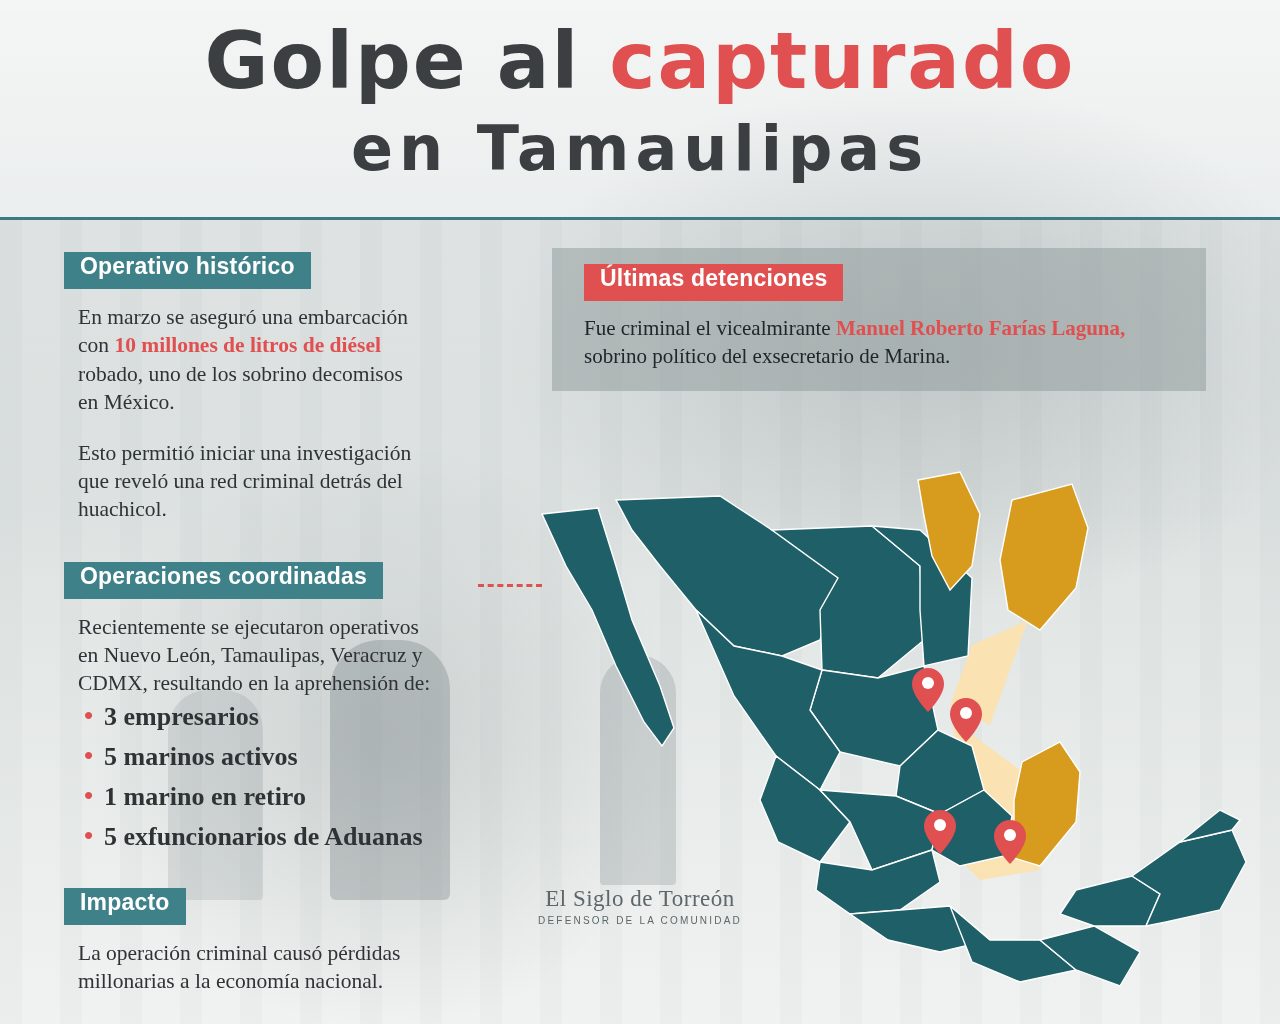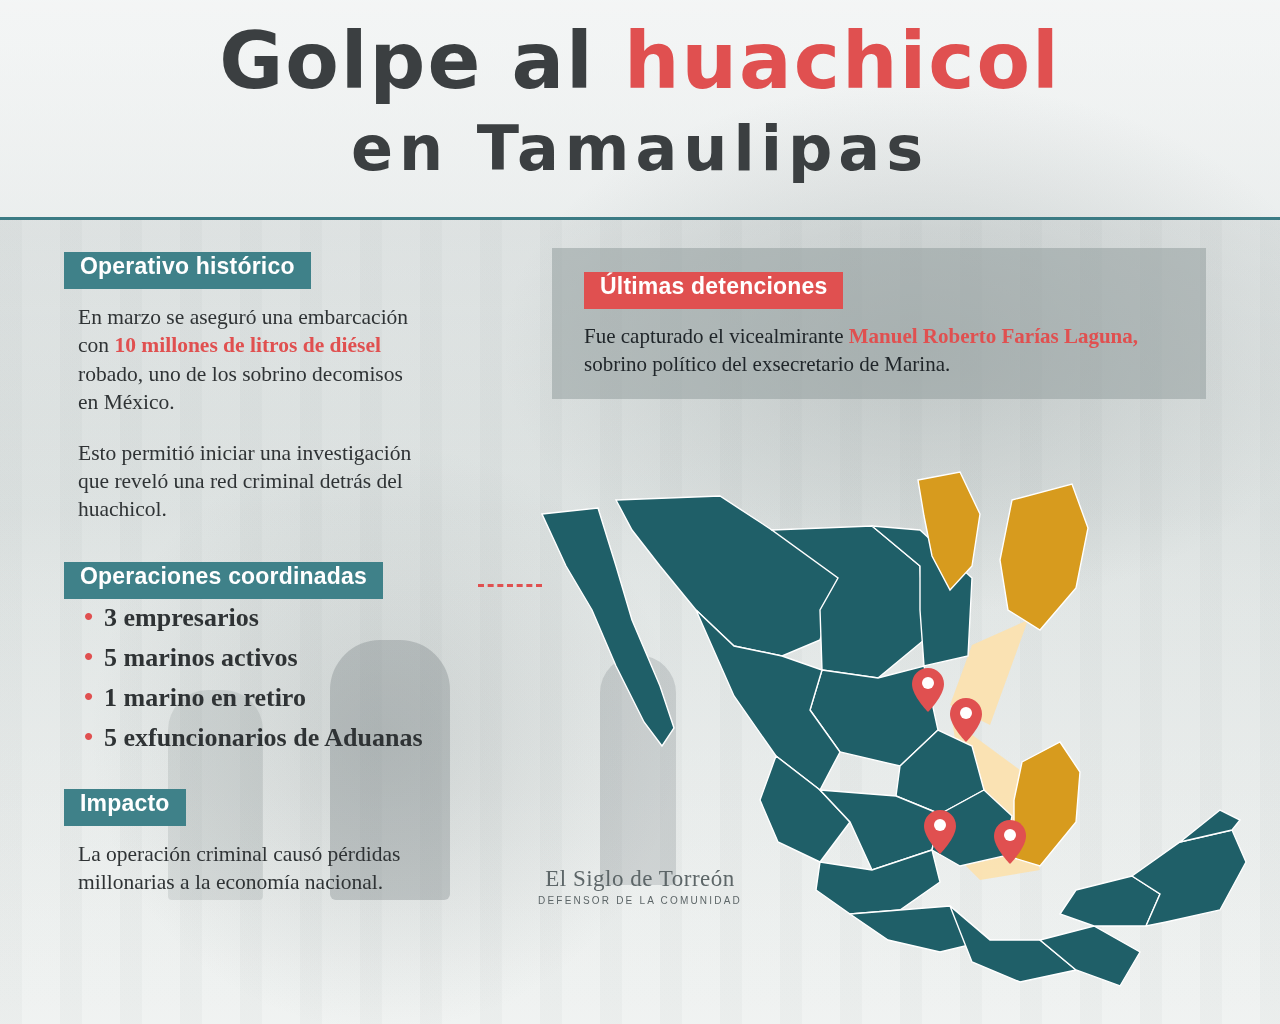--- a/index.html
+++ b/index.html
@@ -148,21 +148,21 @@
   
   .panel {
     position: absolute;
     left: 552px;
     top: 248px;
     width: 654px;
     padding: 14px 18px 20px 18px;
     background: rgba(148,158,158,0.55);
     box-sizing: border-box;
   }
-  .panel .chip { margin-left: 14px; margin-top: 10px;}
+  .panel .chip { margin-left: 14px; margin-top: 2px;}
   .panel-text {
     font-family: "Liberation Serif", serif;
     font-size: 21px;
     line-height: 1.33;
     color: #20262a;
     margin: 14px 14px 0 14px;
   }
   .panel-text .hl { color: #e05050; font-weight: 700; }
 
   
@@ -172,21 +172,21 @@
     top: 470px;
     width: 740px;
     height: 540px;
   }
   .map-wrap svg { display: block; }
 
   
   .watermark {
     position: absolute;
     left: 525px;
-    top: 866px;
+    top: 886px;
     width: 230px;
     text-align: center;
     color: #5d6668;
     pointer-events: none;
   }
   .wm-main {
     font-family: "Liberation Serif", serif;
     font-size: 23px;
     letter-spacing: 0.5px;
   }
@@ -201,53 +201,54 @@
 <body>
 
 <div class="page">
   <div class="backdrop"></div>
   <div class="figure fig1"></div>
   <div class="figure fig2"></div>
   <div class="figure fig3"></div>
 
   <div class="header">
     <div class="title-line title-1">
-      <span>Golpe al </span><span class="accent-word">huachicol</span>
+      <span>Golpe al </span><span class="accent-word">capturado</span>
     </div>
     <div class="title-line title-2">en Tamaulipas</div>
   </div>
 
   <div class="left-col">
 
     <div>
       <div class="chip">Operativo histórico</div>
       <p class="body-text"><span>En marzo se aseguró una embarcación con </span><span class="hl">10 millones de litros de diésel</span><span> robado, uno de los sobrino decomisos en México.</span></p>
       <p class="body-text gap">Esto permitió iniciar una investigación que reveló una red criminal detrás del huachicol.</p>
     </div>
 
     <div class="section-ops">
       <div class="chip">Operaciones coordinadas</div>
       <div class="dashline"></div>
+      <p class="body-text wide">Recientemente se ejecutaron operativos en Nuevo León, Tamaulipas, Veracruz y CDMX, resultando en la aprehensión de:</p>
       <ul class="bullets">
         <li>3 empresarios</li>
         <li>5 marinos activos</li>
         <li>1 marino en retiro</li>
         <li>5 exfuncionarios de Aduanas</li>
       </ul>
     </div>
 
     <div class="section-impacto">
       <div class="chip">Impacto</div>
       <p class="body-text">La operación criminal causó pérdidas millonarias a la economía nacional.</p>
     </div>
   </div>
 
   <div class="panel">
     <div class="chip red">Últimas detenciones</div>
-    <p class="panel-text"><span>Fue capturado el vicealmirante </span><span class="hl">Manuel Roberto Farías Laguna,</span><span> sobrino político del exsecretario de Marina.</span></p>
+    <p class="panel-text"><span>Fue criminal el vicealmirante </span><span class="hl">Manuel Roberto Farías Laguna,</span><span> sobrino político del exsecretario de Marina.</span></p>
   </div>
 
   <div class="map-wrap">
     <svg width="740" height="540" viewBox="0 0 740 540" xmlns="http://www.w3.org/2000/svg">
       <g>
         <polygon points="430,235 452,175 508,150 470,255" fill="#fbe2b0" opacity="0.95"></polygon>
         <polygon points="432,250 500,300 500,392 440,300" fill="#fbe2b0" opacity="0.95"></polygon>
         <polygon points="430,380 505,355 520,400 460,410" fill="#fbe2b0" opacity="0.95"></polygon>
       </g>
 

